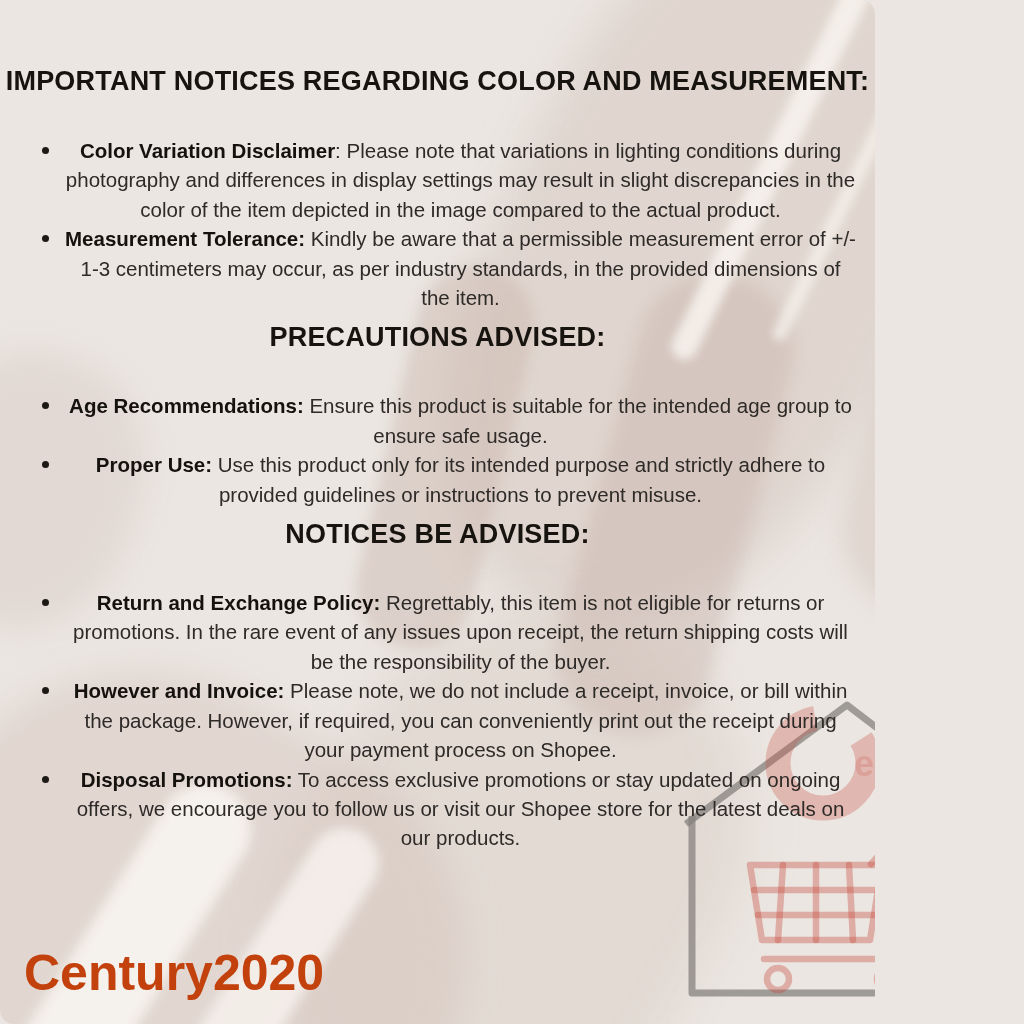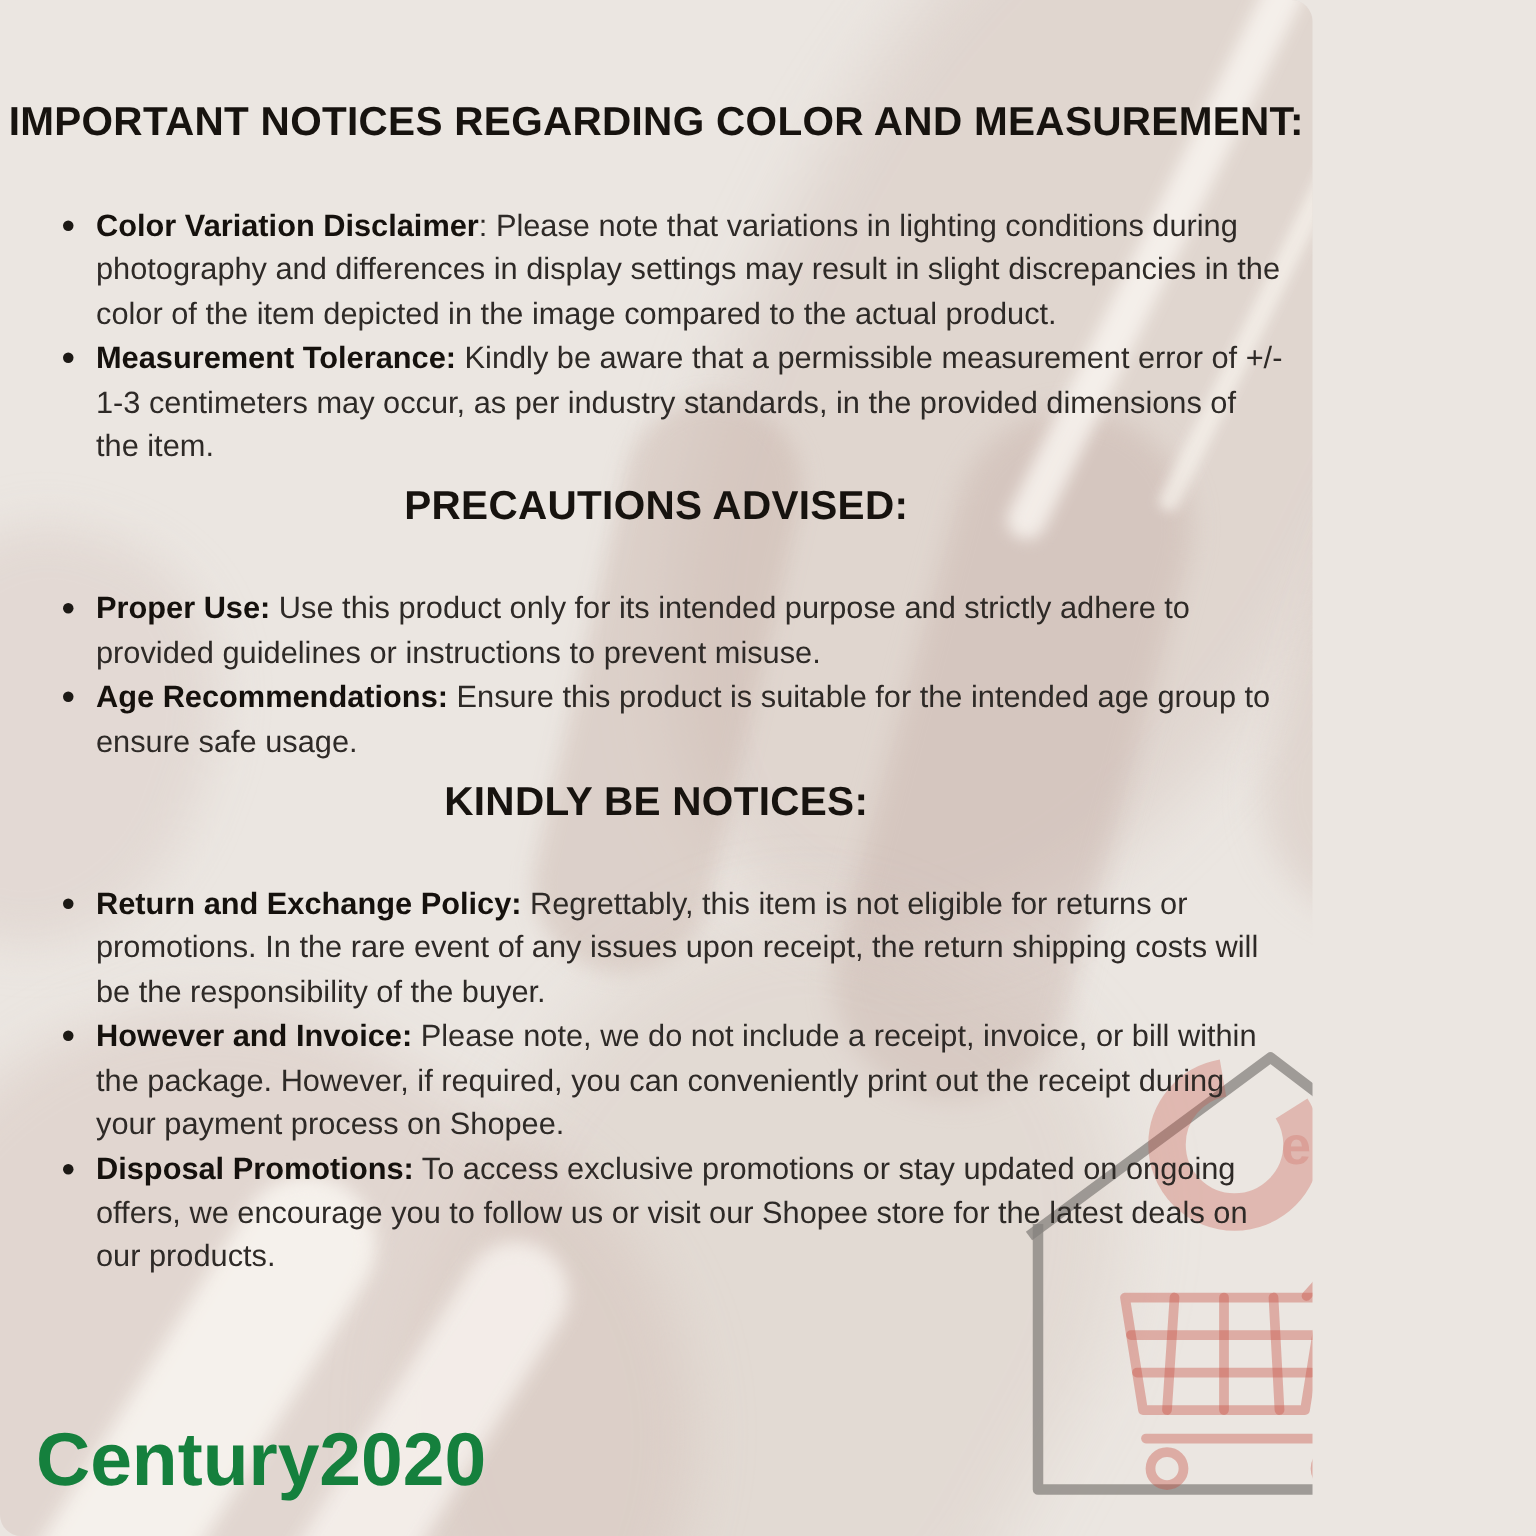--- a/index.html
+++ b/index.html
@@ -30,32 +30,32 @@
   
   .content{position:absolute;inset:0;padding-top:64px;z-index:2;}
   h1,h2{
     margin:0;text-align:center;font-weight:700;color:#17130f;
     font-size:27px;line-height:34px;letter-spacing:.2px;
   }
   h1{margin-bottom:38px;}
   h2{margin-top:8px;margin-bottom:37px;}
   ul.notice-list{
     list-style:none;margin:0;padding:0 18px 0 64px;
-    font-size:20.5px;line-height:29.4px;color:#2e2a27;
+    font-size:20.5px;line-height:29.4px;color:#2e2a27;text-align:center;
   }
   ul.notice-list li{position:relative;}
   ul.notice-list li::before{
     content:"";position:absolute;left:-22px;top:11px;
     width:7px;height:7px;border-radius:50%;background:#1c1915;
   }
   .lbl{font-weight:700;color:#15110d;}
 
   .watermark{
     position:absolute;left:24px;top:944px;z-index:2;
-    font-size:50px;font-weight:700;color:#15803d;letter-spacing:0;
+    font-size:50px;font-weight:700;color:#c2410c;letter-spacing:0;
   }
 </style>
 </head>
 <body>
 
 <div class="page">
 
   <div class="decor">
     <div class="shape swoosh-top"></div>
     <div class="shape wash-left"></div>
@@ -93,25 +93,25 @@
   <main class="content">
 
     <h1>IMPORTANT NOTICES REGARDING COLOR AND MEASUREMENT:</h1>
     <ul class="notice-list">
       <li><span class="lbl">Color Variation Disclaimer</span><span>: Please note that variations in lighting conditions during photography and differences in display settings may result in slight discrepancies in the color of the item depicted in the image compared to the actual product.</span></li>
       <li><span class="lbl">Measurement Tolerance:</span><span> Kindly be aware that a permissible measurement error of +/- 1-3 centimeters may occur, as per industry standards, in the provided dimensions of the item.</span></li>
     </ul>
 
     <h2>PRECAUTIONS ADVISED:</h2>
     <ul class="notice-list">
+      <li><span class="lbl">Age Recommendations:</span><span> Ensure this product is suitable for the intended age group to ensure safe usage.</span></li>
       <li><span class="lbl">Proper Use:</span><span> Use this product only for its intended purpose and strictly adhere to provided guidelines or instructions to prevent misuse.</span></li>
-      <li><span class="lbl">Age Recommendations:</span><span> Ensure this product is suitable for the intended age group to ensure safe usage.</span></li>
     </ul>
 
-    <h2>KINDLY BE NOTICES:</h2>
+    <h2>NOTICES BE ADVISED:</h2>
     <ul class="notice-list">
       <li><span class="lbl">Return and Exchange Policy:</span><span> Regrettably, this item is not eligible for returns or promotions. In the rare event of any issues upon receipt, the return shipping costs will be the responsibility of the buyer.</span></li>
       <li><span class="lbl">However and Invoice:</span><span> Please note, we do not include a receipt, invoice, or bill within the package. However, if required, you can conveniently print out the receipt during your payment process on Shopee.</span></li>
       <li><span class="lbl">Disposal Promotions:</span><span> To access exclusive promotions or stay updated on ongoing offers, we encourage you to follow us or visit our Shopee store for the latest deals on our products.</span></li>
     </ul>
 
   </main>
 
   <div class="watermark">Century2020</div>
 

